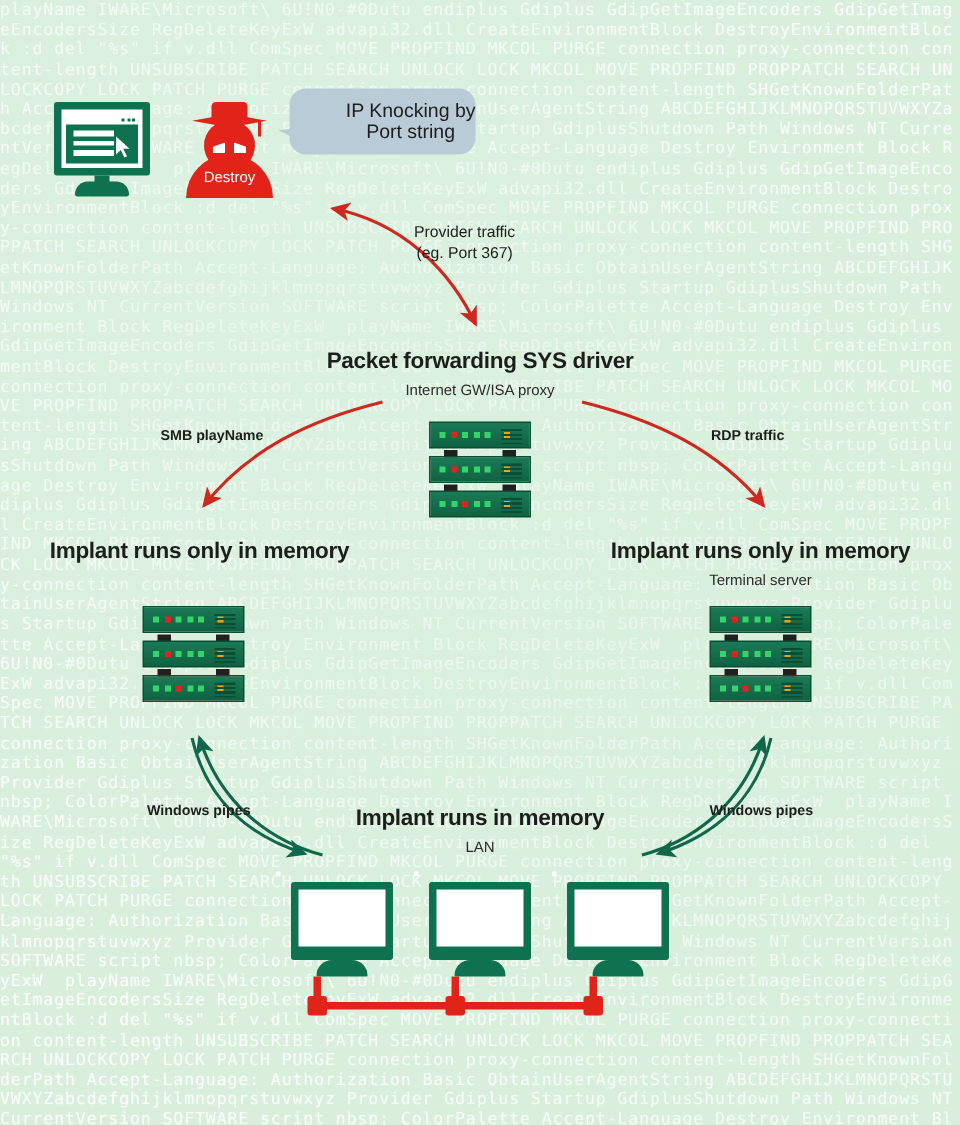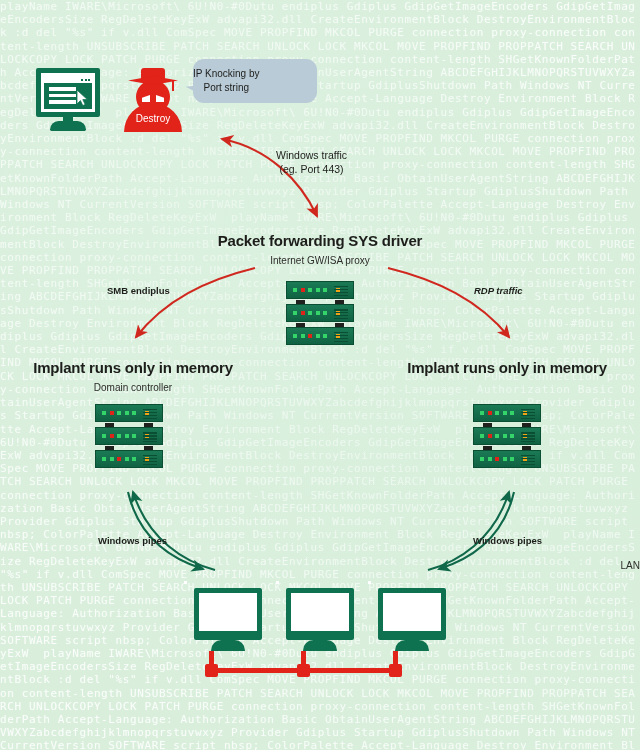--- a/index.html
+++ b/index.html
@@ -89,23 +89,23 @@
 
   
   #speech-bubble {
     position: absolute;
     left: 193px; top: 59px;
     width: 124px; height: 44px;
     background: #b9cbd6;
     border-radius: 11px;
     display: flex;
     align-items: center;
-    justify-content: flex-start;
+    justify-content: flex-end;
     text-align: center;
-    font-size: 10px;
+    font-size: 13px;
     line-height: 14px;
     color: #1d1d1b;
   }
   #speech-tail {
     position: absolute;
     left: 186px; top: 86px;
     width: 0; height: 0;
     border-top: 9px solid #b9cbd6;
     border-left: 14px solid transparent;
     transform: rotate(-6deg);
@@ -389,22 +389,22 @@
 
   <div id="speech-tail"></div>
   <div id="speech-bubble">
     <div>
       <span>IP Knocking by</span><br>
       <span>Port string</span>
     </div>
   </div>
 
   <div class="traffic-label" style="left:276px; top:148px;">
-    <span>Windows traffic</span><br>
-    <span>(eg. Port 443)</span>
+    <span>Provider traffic</span><br>
+    <span>(eg. Port 367)</span>
   </div>
 
   <div class="headline" style="left:0; top:232px; width:640px;">Packet forwarding SYS driver</div>
   <div class="subline" style="left:0; top:255px; width:640px;">Internet GW/ISA proxy</div>
 
   <div class="server layer" style="left:286px; top:281px;">
     <div class="sv-unit">
       <span class="sv-leds">
         <i></i>
           <i class="red"></i>
@@ -440,25 +440,24 @@
           <i></i>
           <i class="red"></i>
           <i></i>
           <i></i>
           <i class="amber"></i>
       </span>
       <span class="sv-vent"></span>
     </div>
   </div>
 
-  <div class="arrowlabel" style="left:107px; top:285px;">SMB endiplus</div>
-  <div class="arrowlabel" style="left:474px; top:285px;font-style:italic;">RDP traffic</div>
+  <div class="arrowlabel" style="left:107px; top:285px;">SMB playName</div>
+  <div class="arrowlabel" style="left:474px; top:285px;">RDP traffic</div>
 
   <div class="headline" style="left:0; top:359px; width:266px;">Implant runs only in memory</div>
-  <div class="subline" style="left:0; top:382px; width:266px;">Domain controller</div>
 
   <div class="server layer" style="left:95px; top:404px;">
     <div class="sv-unit">
       <span class="sv-leds">
         <i></i>
           <i class="red"></i>
           <i></i>
           <i></i>
           <i></i>
           <i class="amber"></i>
@@ -491,20 +490,21 @@
           <i class="red"></i>
           <i></i>
           <i></i>
           <i class="amber"></i>
       </span>
       <span class="sv-vent"></span>
     </div>
   </div>
 
   <div class="headline" style="left:374px; top:359px; width:266px;">Implant runs only in memory</div>
+  <div class="subline" style="left:374px; top:382px; width:266px;">Terminal server</div>
 
   <div class="server layer" style="left:473px; top:404px;">
     <div class="sv-unit">
       <span class="sv-leds">
         <i></i>
           <i class="red"></i>
           <i></i>
           <i></i>
           <i></i>
           <i class="amber"></i>
@@ -539,21 +539,22 @@
           <i></i>
           <i class="amber"></i>
       </span>
       <span class="sv-vent"></span>
     </div>
   </div>
 
   <div class="arrowlabel" style="left:98px; top:535px;">Windows pipes</div>
   <div class="arrowlabel" style="left:473px; top:535px;">Windows pipes</div>
 
-  <div class="subline" style="left:0; top:560px; width:640px;text-align:right;">LAN</div>
+  <div class="headline" style="left:0; top:537px; width:640px;">Implant runs in memory</div>
+  <div class="subline" style="left:0; top:560px; width:640px;">LAN</div>
 
   <div class="lanpc layer" style="left:194px; top:588px;">
     <div class="lp-frame"></div>
     <div class="lp-screen"></div>
     <div class="lp-led"></div>
     <div class="lp-stand"></div>
   </div>
   <div class="lanpc layer" style="left:286px; top:588px;">
     <div class="lp-frame"></div>
     <div class="lp-screen"></div>

